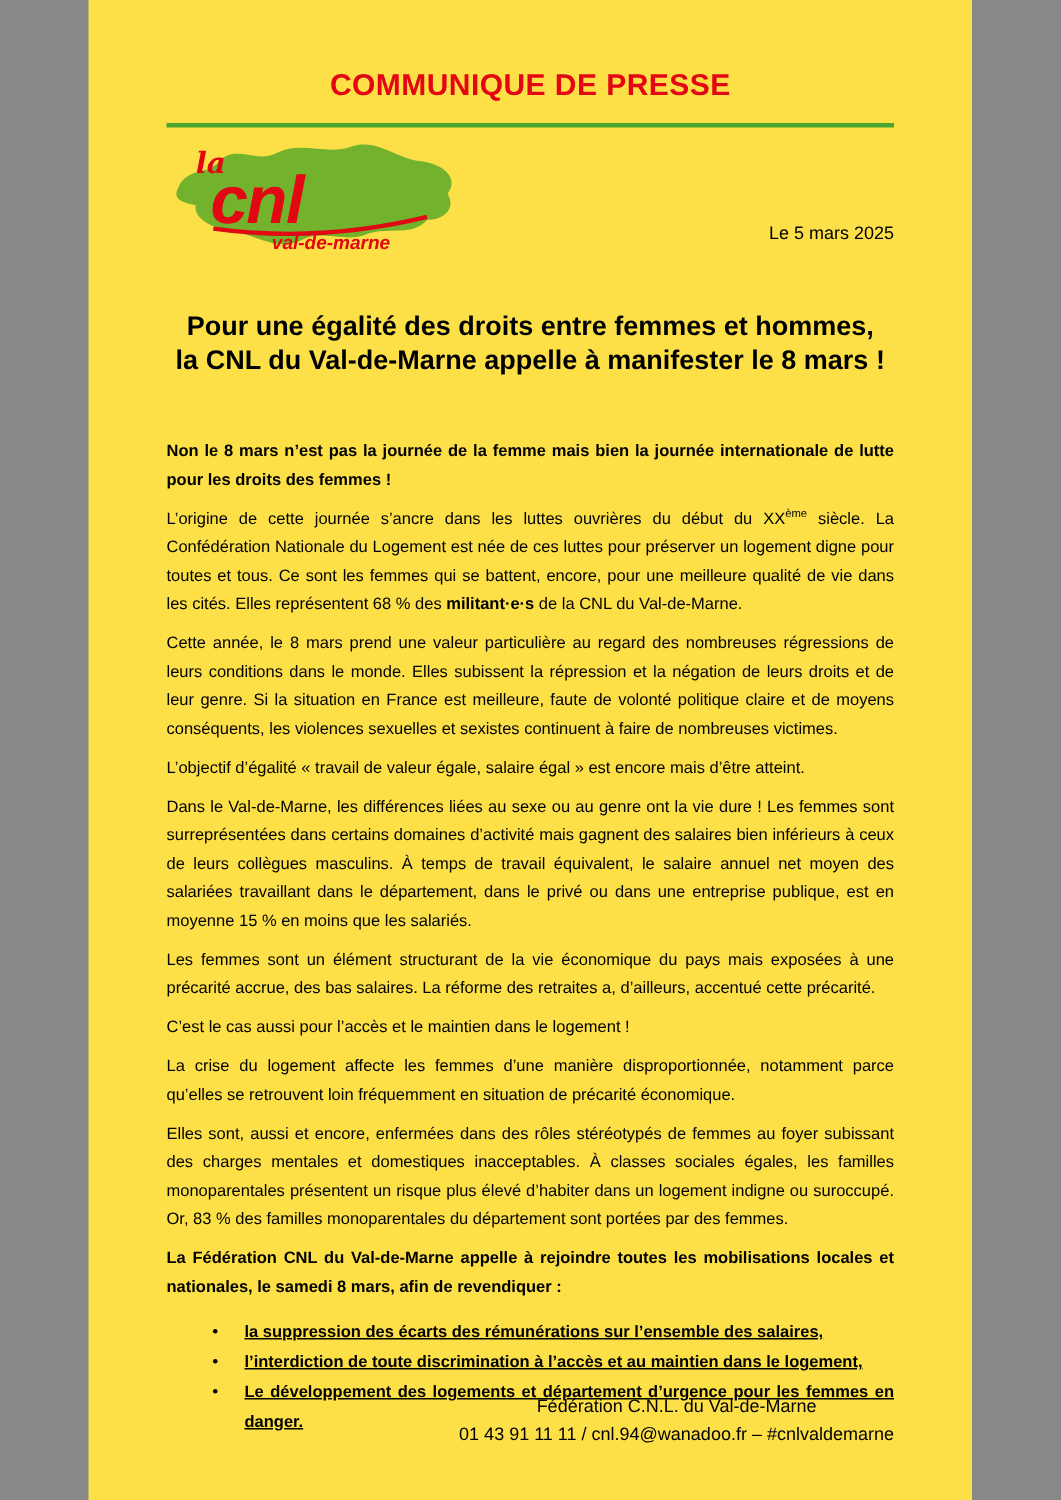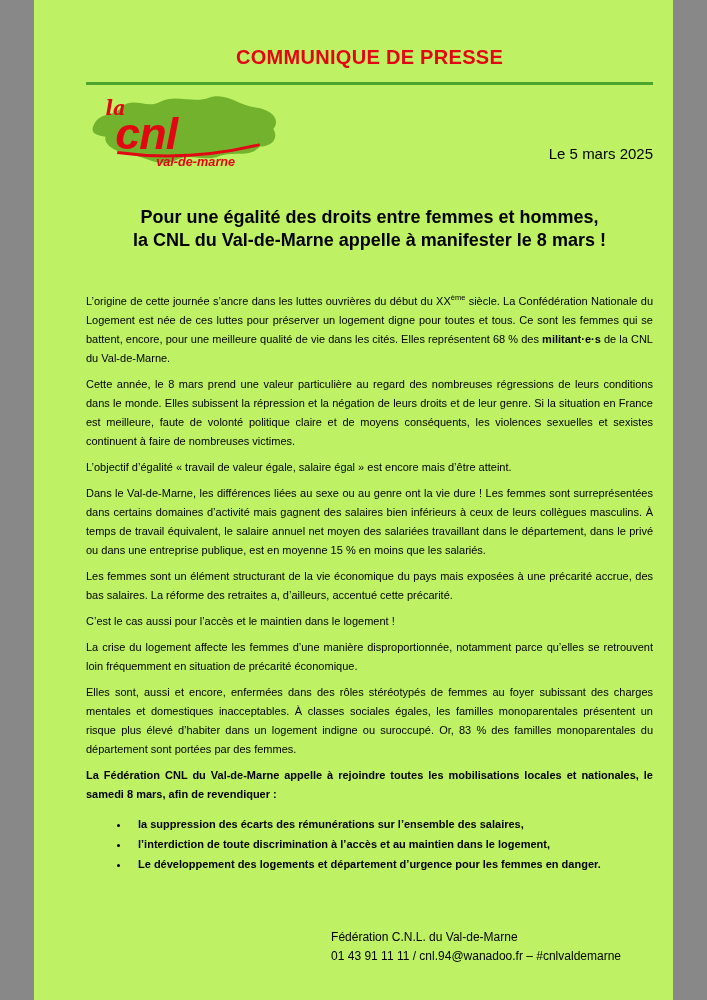--- a/index.html
+++ b/index.html
@@ -1,23 +1,23 @@
 <!DOCTYPE html>
 <html style="--red: #e30613; --green: #4ca52f; --logo-green: #72b22c;"><head>
 <meta charset="utf-8">
 <style>
   * { margin:0; padding:0; box-sizing:border-box; }
   html,body { background:#888; }
   body { font-family:"Liberation Sans", sans-serif; color:#000; }
   .page {
     position:relative;
-    width:639px; height:1000px;
+    width:589px; height:1000px;
     margin:0 auto;
-    background:#bef264;
-    padding:46px 20px 0 52px;
+    background:#fde047;
+    padding:46px 52px 0 52px;
     overflow:hidden;
   }
   .kicker {
     text-align:center;
     color:var(--red);
     font-size:20px;
     font-weight:700;
     letter-spacing:.3px;
   }
   .rule {
@@ -30,21 +30,21 @@
     height:80px;
     display:flex;
     justify-content:space-between;
     align-items:flex-end;
   }
   .logo { width:200px; height:80px; }
   .logo svg { display:block; }
   .lg-la { font-family:"DejaVu Serif", serif; font-style:italic; font-weight:700; font-size:20px; fill:var(--red); }
   .lg-cnl { font-family:"Liberation Sans", sans-serif; font-style:italic; font-weight:700; font-size:46px; fill:var(--red); letter-spacing:-1px; }
   .lg-sub { font-family:"Liberation Sans", sans-serif; font-style:italic; font-weight:700; font-size:13px; fill:var(--red); }
-  .date { font-size:15px; padding-bottom:8px;margin-left:28px; }
+  .date { font-size:12px; padding-bottom:8px;margin-left:28px; }
   .headline {
     margin-top:36px;
     text-align:center;
     font-size:18px;
     font-weight:700;
     line-height:23px;
   }
   .body {
     margin-top:40px;
     font-size:11px;
@@ -54,26 +54,26 @@
   .body p { margin-bottom:7px; }
   .body p.bold { font-weight:700; }
   .body sup { font-size:7.5px; line-height:0; vertical-align:super; }
   .bullets {
     margin:10px 0 0 44px;
     font-size:11px;
     font-weight:700;
     line-height:20px;
     text-align:justify;
   }
-  .bullets li { padding-left:8px; }
+  .bullets li { padding-left:8px;text-decoration:underline; }
   .footer {
     position:absolute;
     right:52px;
     bottom:34px;
-    text-align:left;
+    text-align:center;
     font-size:12px;
     line-height:19px;
   }
 </style>
 </head>
 <body>
 
 <div class="page">
 
   <h1 class="kicker">COMMUNIQUE DE PRESSE</h1>
@@ -89,20 +89,21 @@
         <path d="M32,64 Q104,74 178,56" stroke="var(--red)" stroke-width="3" fill="none"></path>
         <text x="72" y="78" class="lg-sub">val-de-marne</text>
       </svg>
     </div>
     <div class="date">Le 5 mars 2025</div>
   </div>
 
   <h2 class="headline"><span>Pour une égalité des droits entre femmes et hommes,</span><br><span>la CNL du Val-de-Marne appelle à manifester le 8 mars !</span></h2>
 
   <div class="body">
+      <p class="para bold"><span>Non le 8 mars n’est pas la journée de la femme mais bien la journée internationale de lutte pour les droits des femmes !</span></p>
       <p class="para"><span>L’origine de cette journée s’ancre dans les luttes ouvrières du début du XX</span><sup>ème</sup><span> siècle. La Confédération Nationale du Logement est née de ces luttes pour préserver un logement digne pour toutes et tous. Ce sont les femmes qui se battent, encore, pour une meilleure qualité de vie dans les cités. Elles représentent 68 % des </span><strong>militant·e·s</strong><span> de la CNL du Val-de-Marne.</span></p>
       <p class="para"><span>Cette année, le 8 mars prend une valeur particulière au regard des nombreuses régressions de leurs conditions dans le monde. Elles subissent la répression et la négation de leurs droits et de leur genre. Si la situation en France est meilleure, faute de volonté politique claire et de moyens conséquents, les violences sexuelles et sexistes continuent à faire de nombreuses victimes.</span></p>
       <p class="para"><span>L’objectif d’égalité « travail de valeur égale, salaire égal » est encore mais d’être atteint.</span></p>
       <p class="para"><span>Dans le Val-de-Marne, les différences liées au sexe ou au genre ont la vie dure ! Les femmes sont surreprésentées dans certains domaines d’activité mais gagnent des salaires bien inférieurs à ceux de leurs collègues masculins. À temps de travail équivalent, le salaire annuel net moyen des salariées travaillant dans le département, dans le privé ou dans une entreprise publique, est en moyenne 15 % en moins que les salariés.</span></p>
       <p class="para"><span>Les femmes sont un élément structurant de la vie économique du pays mais exposées à une précarité accrue, des bas salaires. La réforme des retraites a, d’ailleurs, accentué cette précarité.</span></p>
       <p class="para"><span>C’est le cas aussi pour l’accès et le maintien dans le logement !</span></p>
       <p class="para"><span>La crise du logement affecte les femmes d’une manière disproportionnée, notamment parce qu’elles se retrouvent loin fréquemment en situation de précarité économique.</span></p>
       <p class="para"><span>Elles sont, aussi et encore, enfermées dans des rôles stéréotypés de femmes au foyer subissant des charges mentales et domestiques inacceptables. À classes sociales égales, les familles monoparentales présentent un risque plus élevé d’habiter dans un logement indigne ou suroccupé. Or, 83 % des familles monoparentales du département sont portées par des femmes.</span></p>
       <p class="para bold"><span>La Fédération CNL du Val-de-Marne appelle à rejoindre toutes les mobilisations locales et nationales, le samedi 8 mars, afin de revendiquer :</span></p>
     </div>

